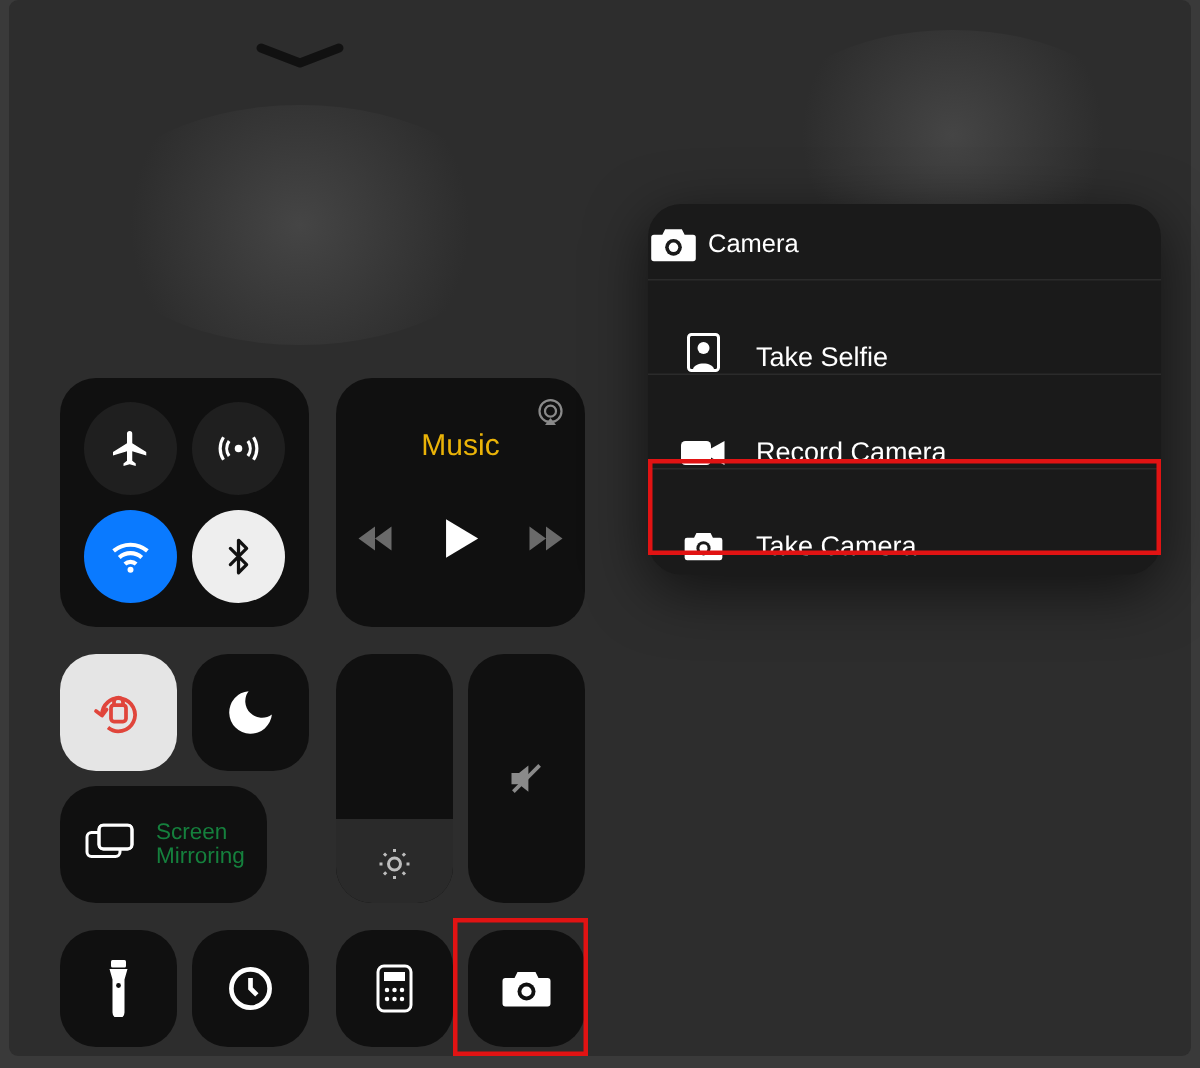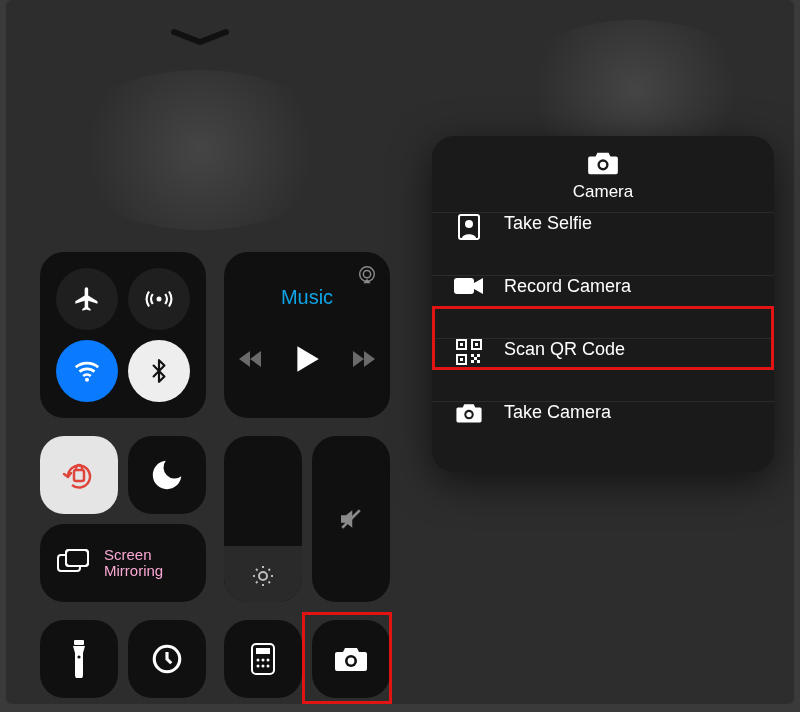--- a/index.html
+++ b/index.html
@@ -20,51 +20,51 @@
   .tile.light{background:#e5e5e5;}
   
   .conn{left:0;top:0;width:166px;height:166px;}
   .circ{position:absolute;width:62px;height:62px;border-radius:50%;display:flex;align-items:center;justify-content:center;}
   .circ.dark{background:#1f1f1f;color:#fff;}
   .circ.blue{background:#0a7aff;color:#fff;}
   .circ.white{background:#eee;color:#111;}
   .c-tl{left:16px;top:16px;} .c-tr{left:88px;top:16px;}
   .c-bl{left:16px;top:88px;} .c-br{left:88px;top:88px;}
   
-  .music{left:184px;top:0;width:166px;height:166px;color:#0ea5e9;}
+  .music{left:184px;top:0;width:166px;height:166px;color:#eab308;}
   .music .airplay{position:absolute;right:12px;top:12px;}
   .music .title{position:absolute;left:0;right:0;top:34px;text-align:center;font-size:20px;}
   .music .controls{position:absolute;left:0;right:0;top:92px;display:flex;align-items:center;justify-content:center;gap:30px;color:#888;}
   .music .controls .play{color:#fff;}
   
   .rot{left:0;top:184px;width:78px;height:78px;}
   .rot .body{position:absolute;inset:0;display:flex;align-items:center;justify-content:center;}
   
   .dnd{left:88px;top:184px;width:78px;height:78px;display:flex;align-items:center;justify-content:center;}
   
-  .mir{left:0;top:272px;width:166px;height:78px;color:#f9a8d4;display:flex;align-items:center;gap:14px;padding:0 16px;box-sizing:border-box;}
+  .mir{left:0;top:272px;width:138px;height:78px;color:#15803d;display:flex;align-items:center;gap:14px;padding:0 16px;box-sizing:border-box;}
   .mir .txt{font-size:15px;line-height:1.1;}
   
   .slider{width:78px;height:166px;left:184px;top:184px;}
   .slider2{width:78px;height:166px;left:272px;top:184px;}
   .slider .fill,.slider2 .fill{position:absolute;left:0;right:0;bottom:0;height:34%;background:#2a2a2a;border-radius:0 0 24px 24px;}
   .slider .icon,.slider2 .icon{position:absolute;left:0;right:0;bottom:14px;display:flex;justify-content:center;color:#9a9a9a;}
   
   .srow{top:368px;}
   .s{width:78px;height:78px;display:flex;align-items:center;justify-content:center;color:#fff;}
   .s1{left:0;} .s2{left:88px;} .s3{left:184px;} .s4{left:272px;}
   
   .callout{position:absolute;border:3px solid #e11313;box-sizing:border-box;}
   .callout.cam{left:302px;top:612px;width:90px;height:92px;}
   .callout.rec{left:432px;top:306px;width:342px;height:64px;}
   
   .menu{position:absolute;left:432px;top:136px;width:342px;background:#1a1a1a;border-radius:22px;color:#fff;padding:14px 0 8px 0;box-shadow:0 10px 40px rgba(0,0,0,.6);}
-  .menu-header{display:flex;flex-direction:column;align-items:center;gap:6px;padding-bottom:10px;}
+  .menu-header{display:flex;flex-direction:row;align-items:center;gap:6px;padding-bottom:10px;}
   .menu-header .lbl{font-size:17px;}
-  .menu-item{display:flex;align-items:flex-start;gap:20px;height:62px;padding:0 22px;border-top:1px solid #2b2b2b;font-size:18px;}
+  .menu-item{display:flex;align-items:flex-end;gap:20px;height:62px;padding:0 22px;border-top:1px solid #2b2b2b;font-size:18px;}
   .menu-item:first-of-type{border-top:1px solid #2b2b2b;}
   .menu-item .ic{width:30px;display:flex;justify-content:center;}
   svg{display:block;}
 </style>
 </head>
 <body>
 
 <div class="stage">
   <div class="phone phone-left"></div>
   <div class="phone phone-right"></div>
@@ -246,38 +246,20 @@
     <div class="menu-item">
       <span class="ic">
         <svg width="30" height="20" viewBox="0 0 30 20" fill="#fff">
             <rect x="0" y="2" width="20" height="16" rx="3"></rect>
             <path d="M20 7l9-5v16l-9-5z"></path>
           </svg>
       </span>
       <span>Record Camera</span>
     </div>
 
-    <div class="menu-item">
-      <span class="ic">
-        <svg width="26" height="26" viewBox="0 0 26 26" fill="#fff">
-            <rect x="1" y="1" width="9" height="9" stroke="#fff" stroke-width="2" fill="none"></rect>
-            <rect x="4" y="4" width="3" height="3"></rect>
-            <rect x="16" y="1" width="9" height="9" stroke="#fff" stroke-width="2" fill="none"></rect>
-            <rect x="19" y="4" width="3" height="3"></rect>
-            <rect x="1" y="16" width="9" height="9" stroke="#fff" stroke-width="2" fill="none"></rect>
-            <rect x="4" y="19" width="3" height="3"></rect>
-            <rect x="15" y="15" width="3" height="3"></rect>
-            <rect x="21" y="15" width="3" height="3"></rect>
-            <rect x="15" y="21" width="3" height="3"></rect>
-            <rect x="21" y="21" width="3" height="3"></rect>
-            <rect x="18" y="18" width="3" height="3"></rect>
-          </svg>
-      </span>
-      <span>Scan QR Code</span>
-    </div>
 
     <div class="menu-item">
       <span class="ic">
         <svg width="30" height="22" viewBox="0 0 36 28" fill="#fff">
             <path d="M4 7h6l2-4h12l2 4h6a2 2 0 0 1 2 2v15a2 2 0 0 1-2 2H4a2 2 0 0 1-2-2V9a2 2 0 0 1 2-2z"></path>
             <circle cx="18" cy="16" r="6" fill="#1a1a1a"></circle>
             <circle cx="18" cy="16" r="3.4" fill="#fff"></circle>
           </svg>
       </span>
       <span>Take Camera</span>

